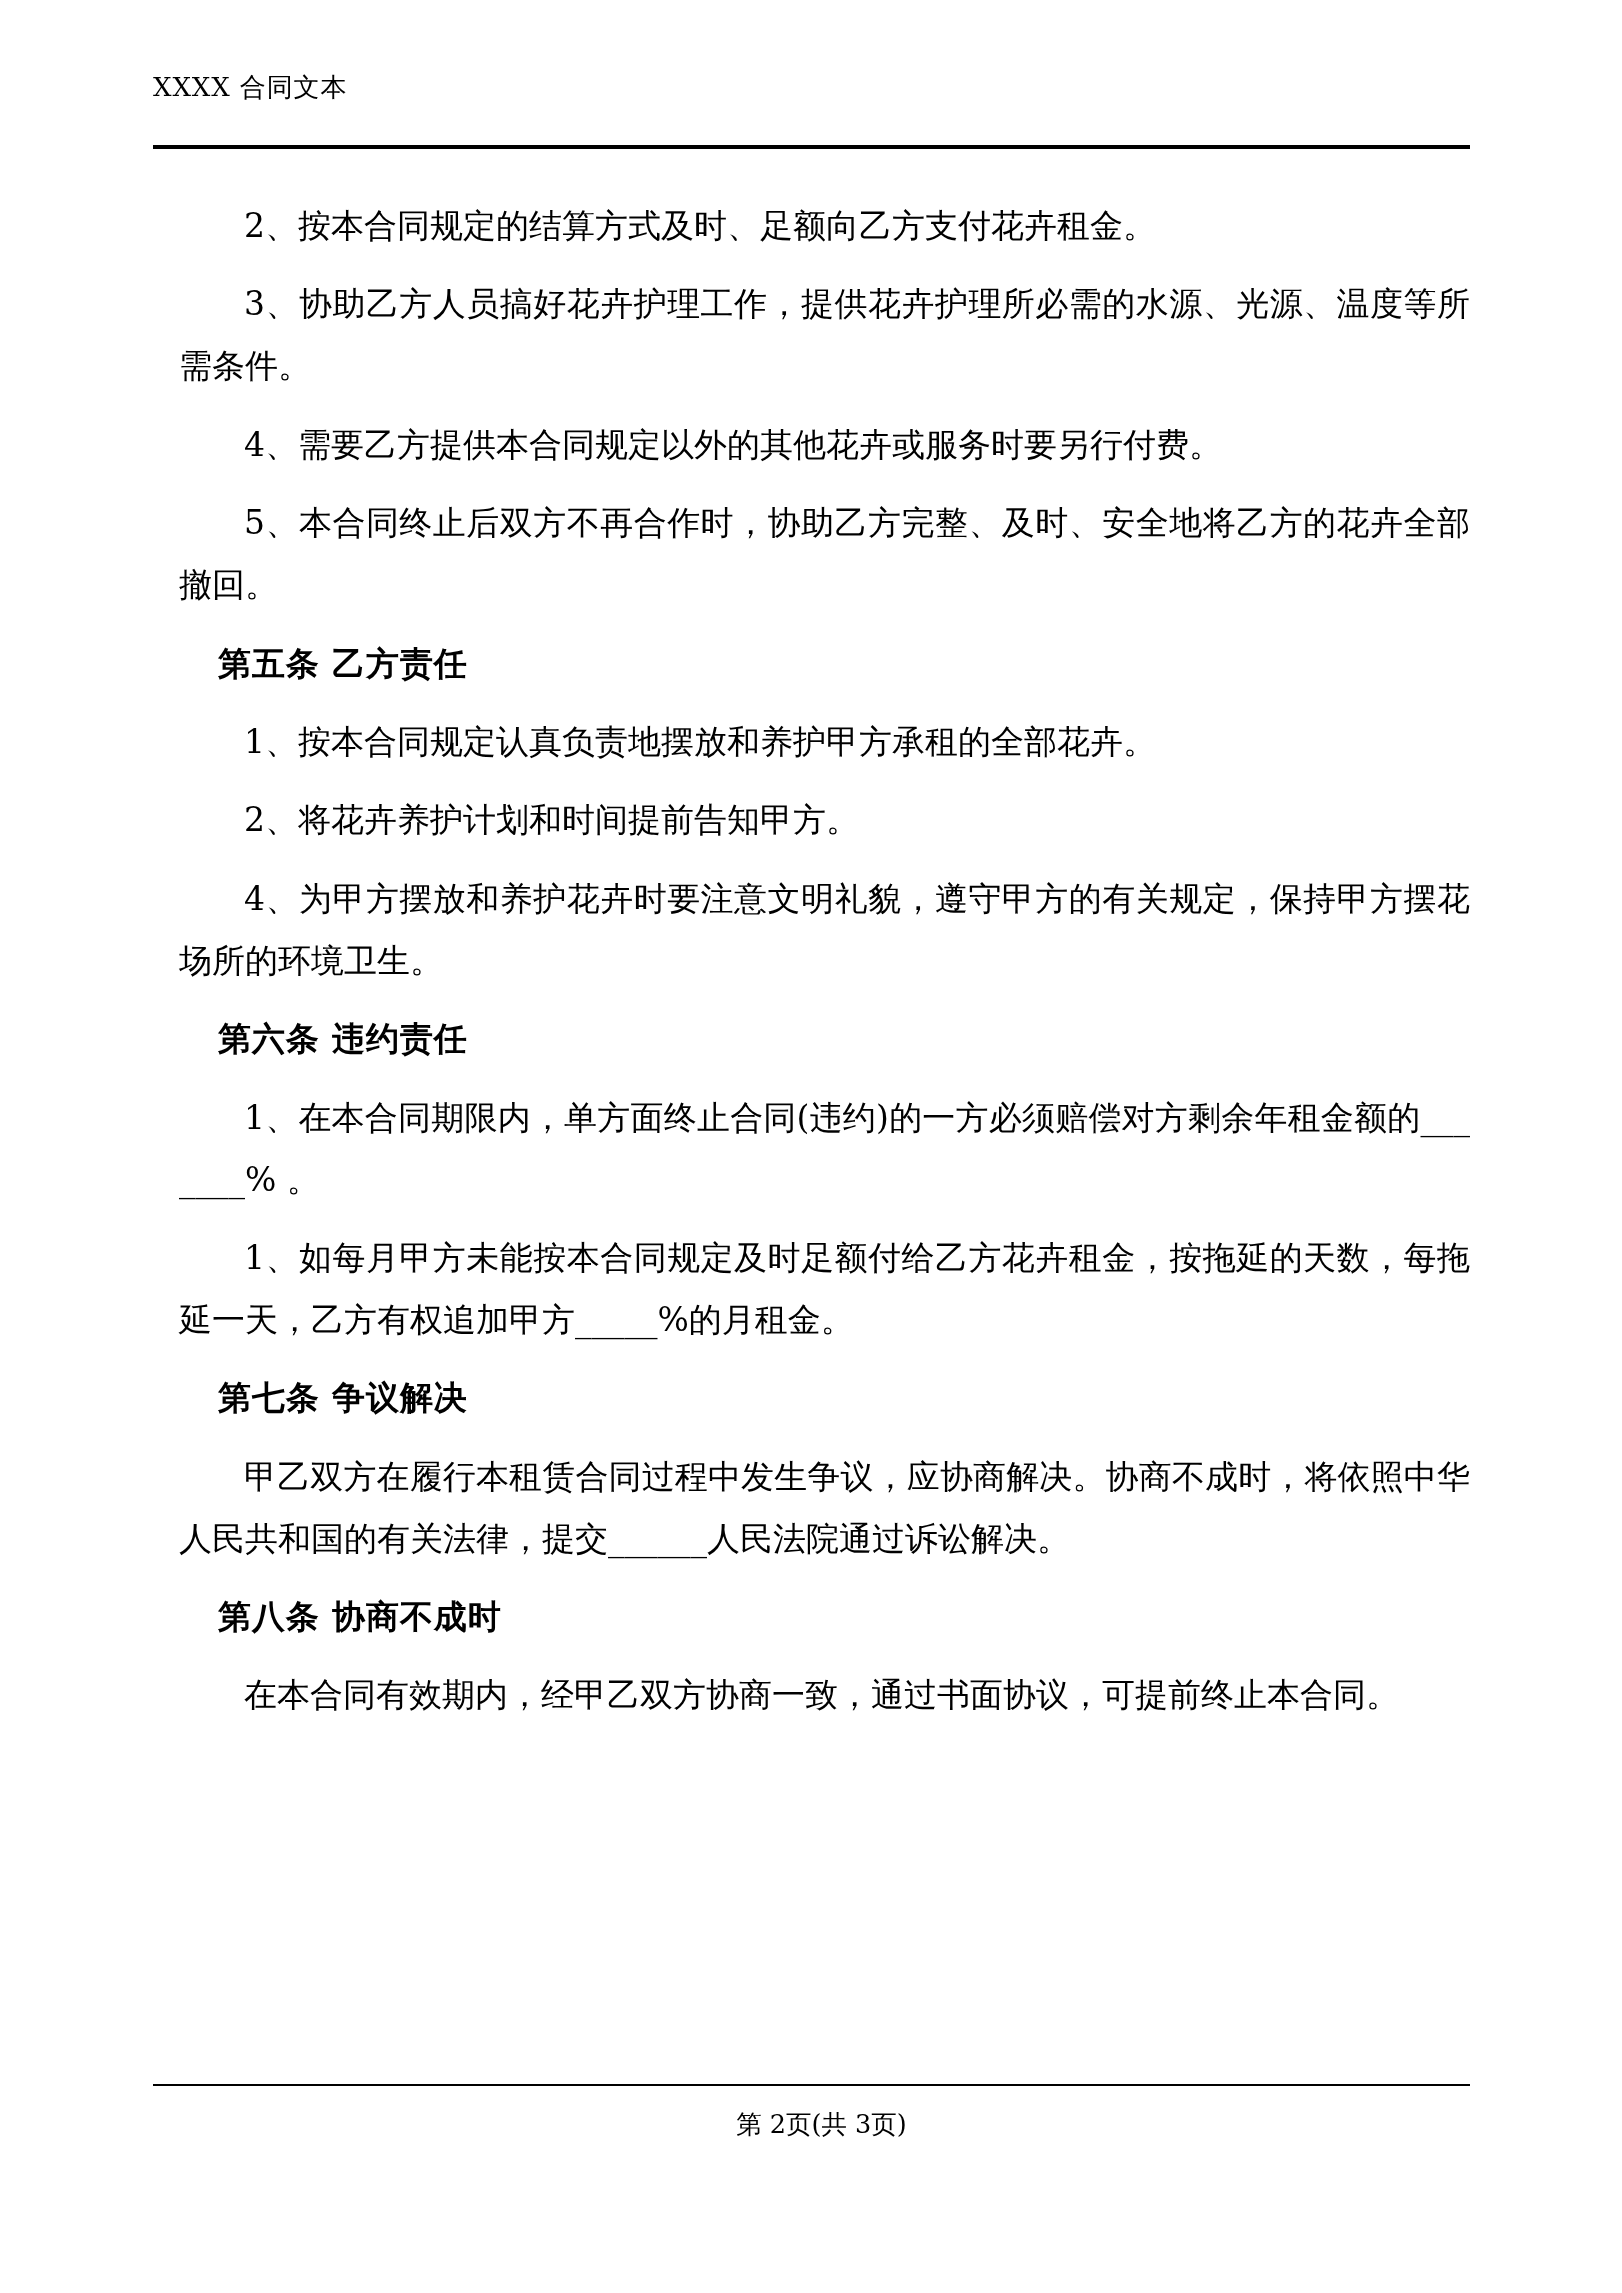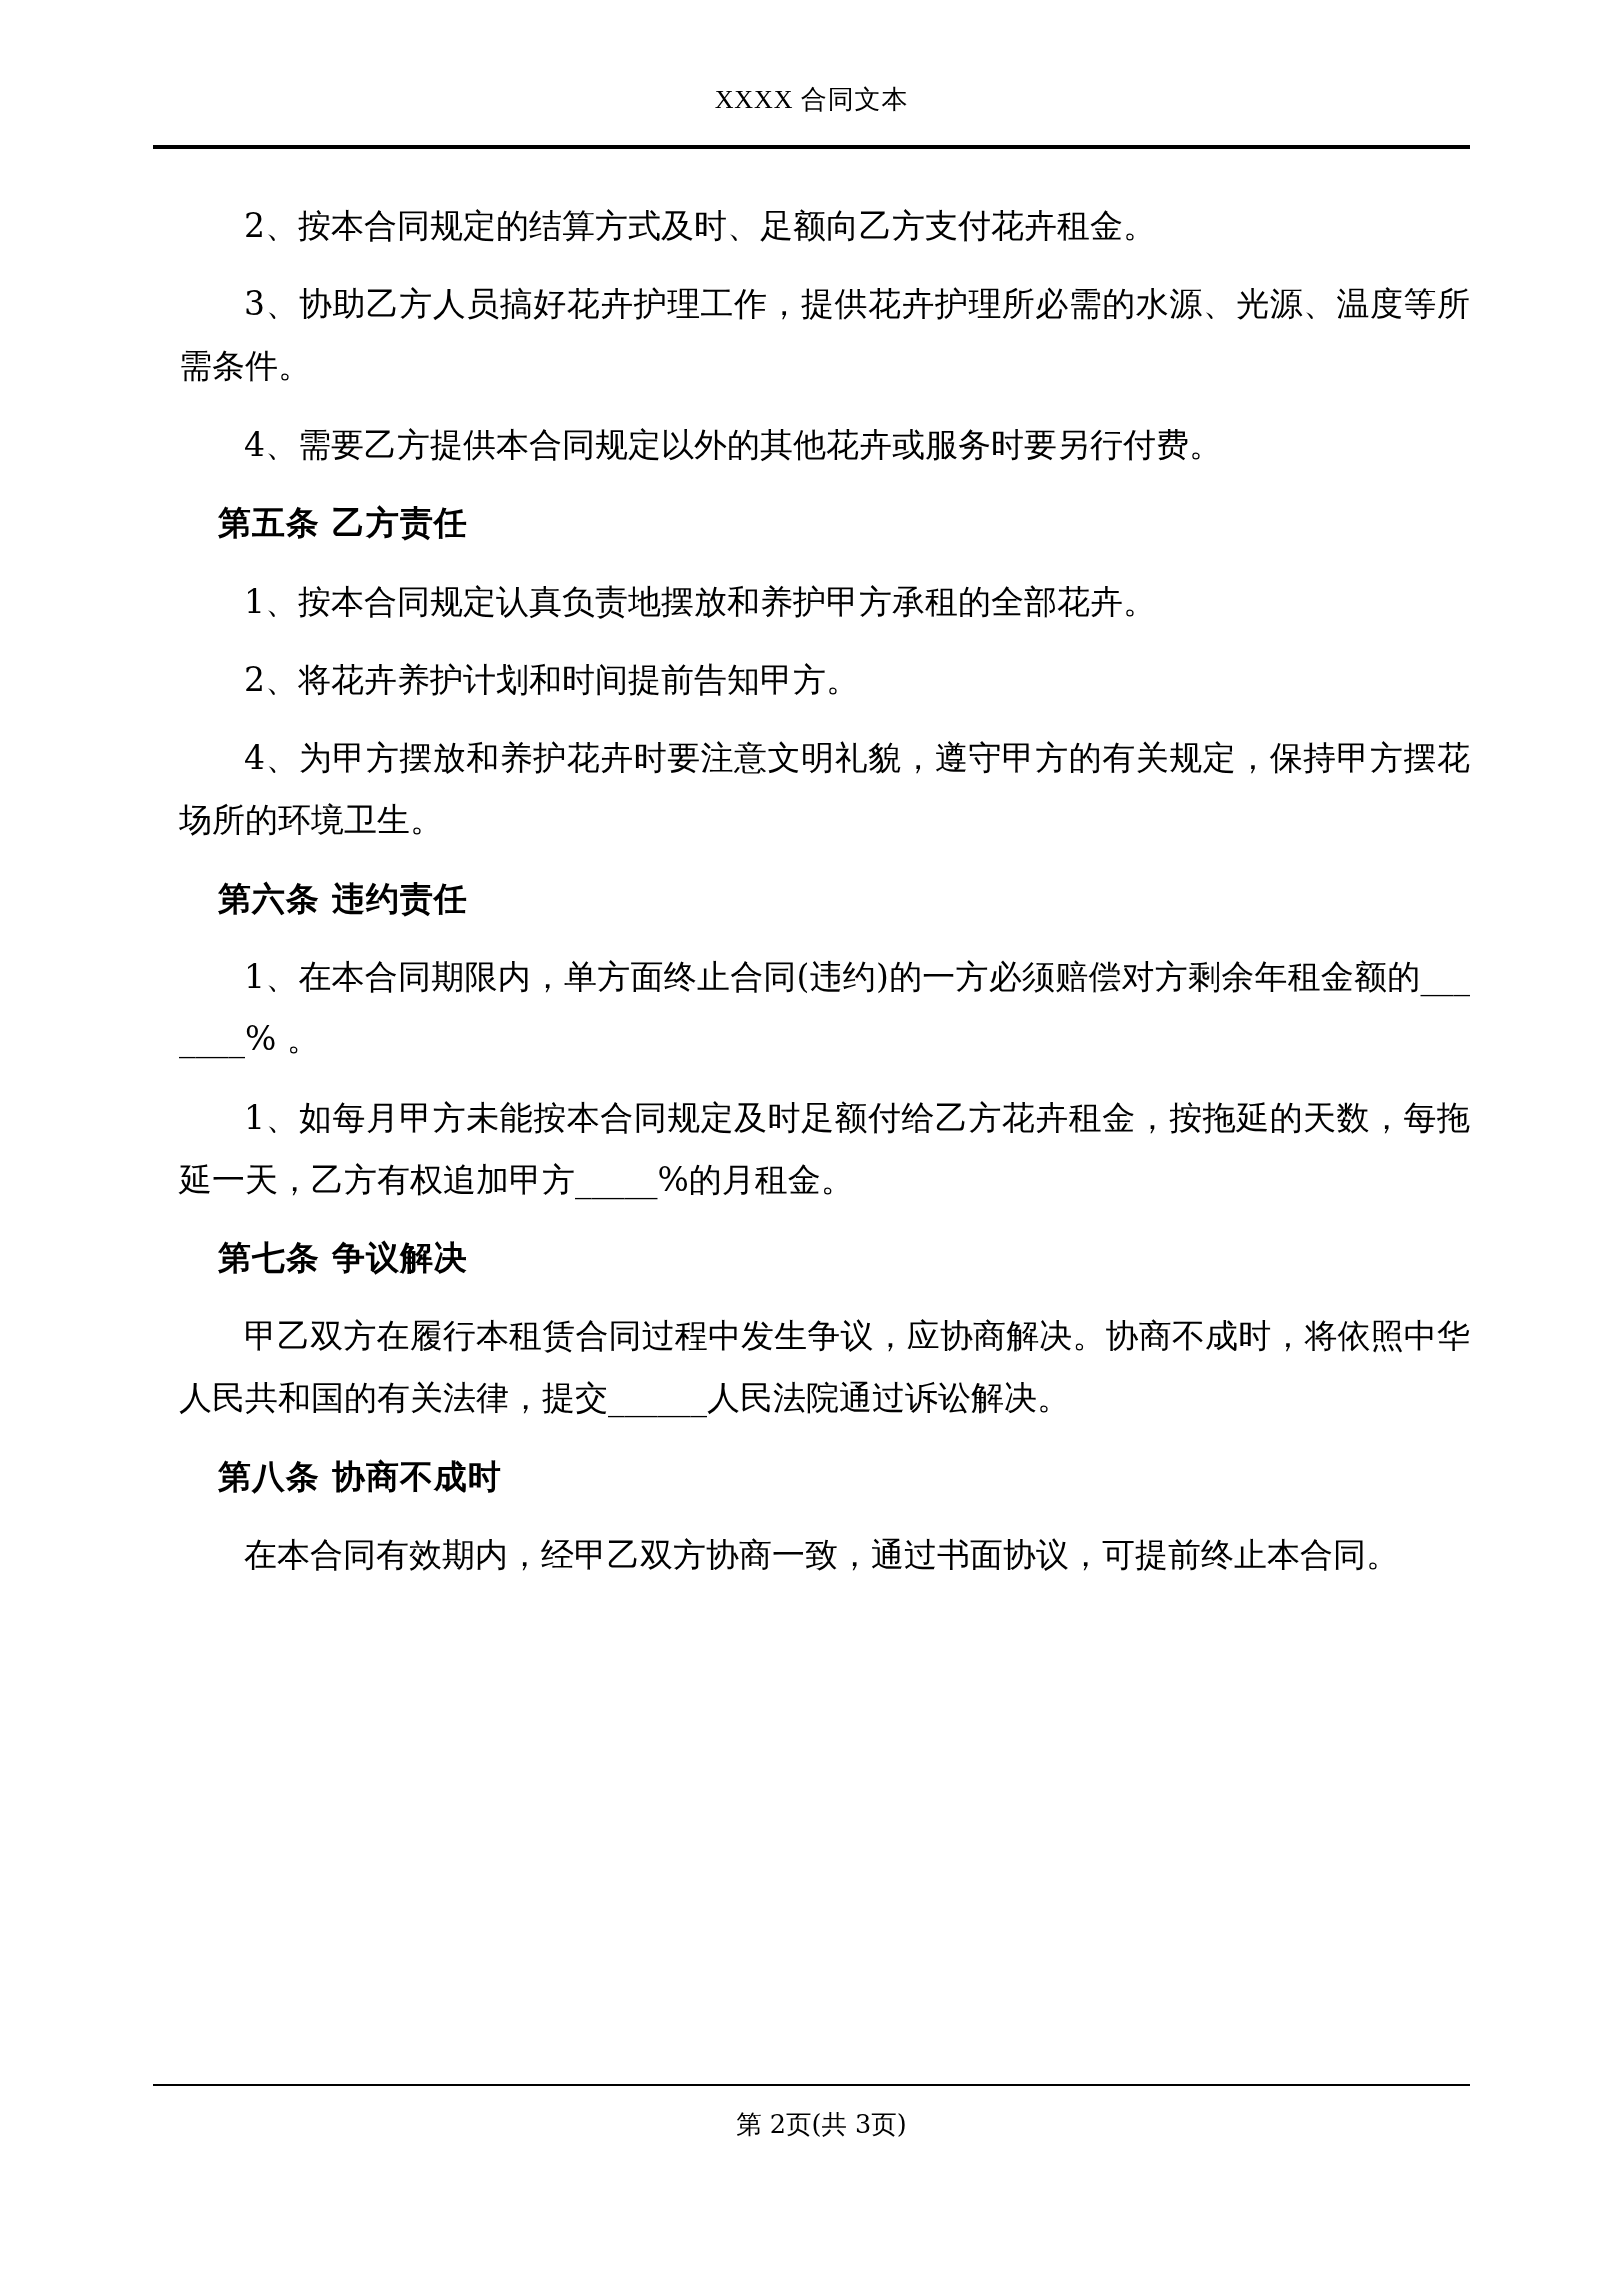--- a/index.html
+++ b/index.html
@@ -11,28 +11,26 @@
     position: relative;
     width: 1623px;
     height: 2294px;
     background: #ffffff;
     color: #000000;
     font-family: "DejaVu Serif", "Liberation Serif", serif;
     overflow: hidden;
   }
   .header-title {
     position: absolute;
-    top: 78px;
+    top: 65px;
     left: 153px;
     right: 153px;
-    text-align: center;
     font-size: 26px;
     line-height: 44px;
     letter-spacing: 0.9px;
-    font-family: Liberation Serif, serif;
   }
   .header-rule {
     position: absolute;
     top: 145px;
     left: 153px;
     right: 153px;
     height: 3.6px;
     background: #000000;
   }
   .doc-body {
@@ -83,20 +81,21 @@
 <div class="page">
 
   <div class="header-title">XXXX 合同文本</div>
 
   <div class="header-rule"></div>
 
   <div class="doc-body">
     <p class="indent">2、按本合同规定的结算方式及时、足额向乙方支付花卉租金。</p>
     <p class="indent">3、协助乙方人员搞好花卉护理工作，提供花卉护理所必需的水源、光源、温度等所需条件。</p>
     <p class="indent">4、需要乙方提供本合同规定以外的其他花卉或服务时要另行付费。</p>
+    <p class="indent">5、本合同终止后双方不再合作时，协助乙方完整、及时、安全地将乙方的花卉全部撤回。</p>
     <p class="heading">第五条 乙方责任</p>
     <p class="indent">1、按本合同规定认真负责地摆放和养护甲方承租的全部花卉。</p>
     <p class="indent">2、将花卉养护计划和时间提前告知甲方。</p>
     <p class="indent">4、为甲方摆放和养护花卉时要注意文明礼貌，遵守甲方的有关规定，保持甲方摆花场所的环境卫生。</p>
     <p class="heading">第六条 违约责任</p>
     <p class="indent">1、在本合同期限内，单方面终止合同(违约)的一方必须赔偿对方剩余年租金额的_______% 。</p>
     <p class="indent">1、如每月甲方未能按本合同规定及时足额付给乙方花卉租金，按拖延的天数，每拖延一天，乙方有权追加甲方_____%的月租金。</p>
     <p class="heading">第七条 争议解决</p>
     <p class="indent">甲乙双方在履行本租赁合同过程中发生争议，应协商解决。协商不成时，将依照中华人民共和国的有关法律，提交______人民法院通过诉讼解决。</p>
     <p class="heading">第八条 协商不成时</p>

